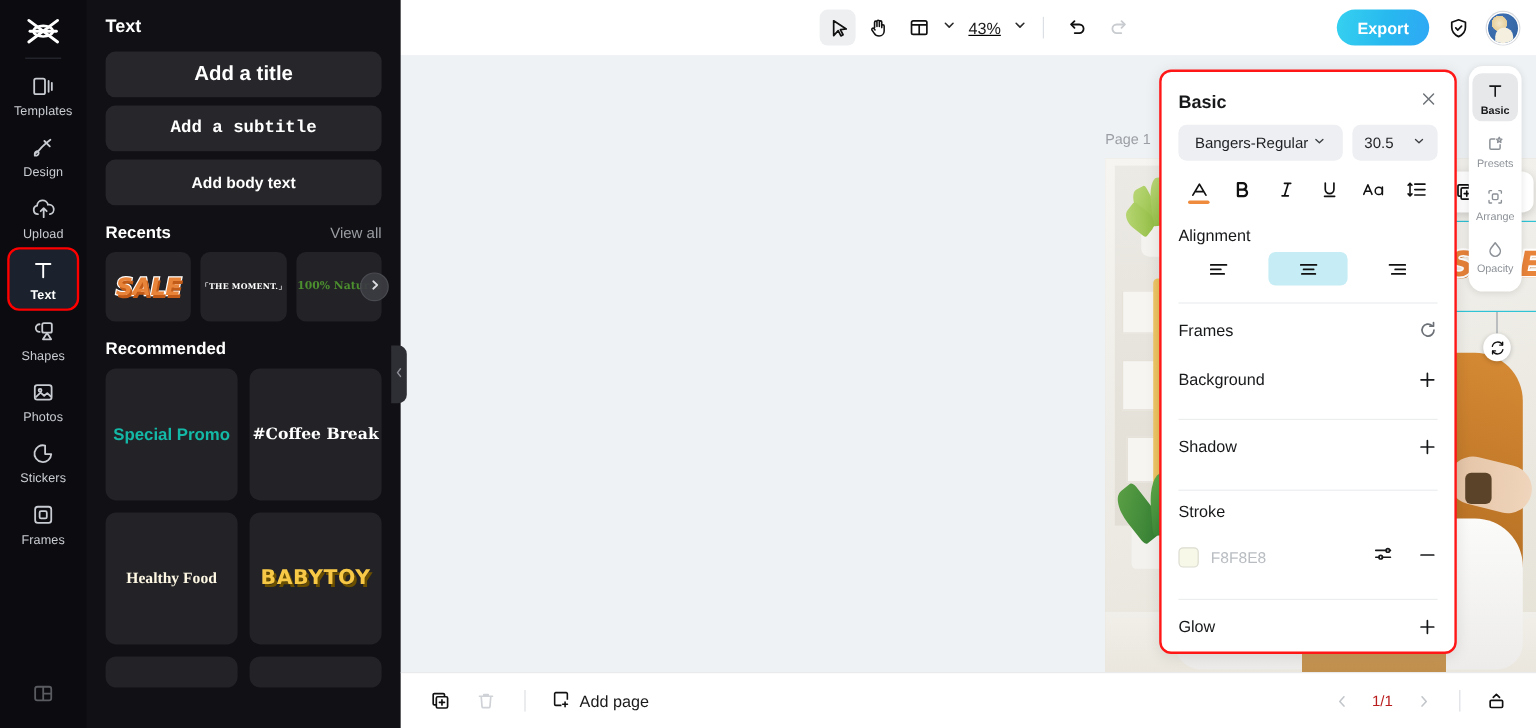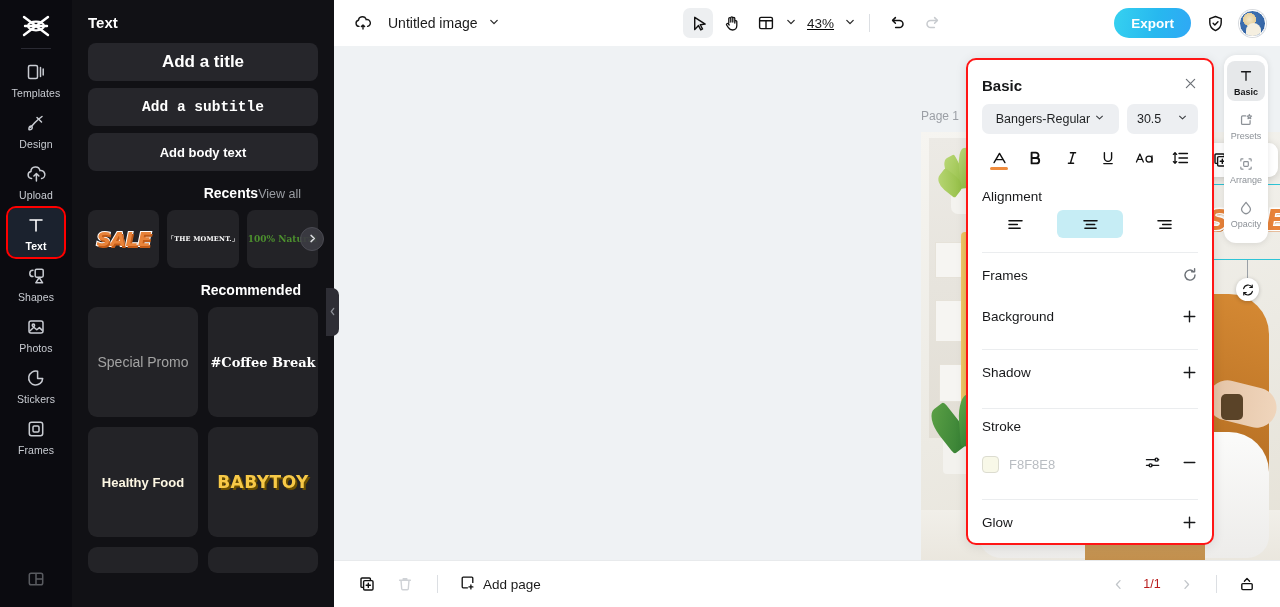--- a/index.html
+++ b/index.html
@@ -50,21 +50,21 @@
     width: 230px; height: 38px; border-radius: 8px;
     background: #26262b; color: #fff;
     display: flex; align-items: center; justify-content: center;
     margin-bottom: 7px; cursor: pointer; border: none;
     font-family: "Liberation Sans", sans-serif;
   }
   .big-btn.t1 { font-size: 17px; font-weight: 700; }
   .big-btn.t2 { font-size: 14.5px; font-weight: 700; font-family: Liberation Mono, monospace; }
   .big-btn.t3 { font-size: 13px; font-weight: 700; }
 
-  .sec-head { display:flex; align-items: baseline; justify-content: flex-end; margin: 14px 17px 9px; }
+  .sec-head { display:flex; align-items: baseline; justify-content: space-between; margin: 14px 0 9px; }
   .sec-title { color:#fff; font-size: 14px; font-weight: 700; }
   .sec-link { color:#9a9da3; font-size: 12.5px; cursor: pointer; }
 
   .recents { display: flex; gap: 8px; position: relative; }
   .rcard {
     width: 72px; height: 58px; border-radius: 8px; background: #232327;
     display:flex; align-items:center; justify-content:center; overflow:hidden;
     cursor: pointer; position: relative;
   }
   .rcard-sale {
@@ -80,23 +80,23 @@
     width: 24px; height: 24px; border-radius: 50%;
     background: rgba(60,60,66,.92); border: 1px solid #4a4a52;
     display:flex; align-items:center; justify-content:center; cursor:pointer; z-index: 3;
   }
 
   .grid2 { display:grid; grid-template-columns: 110px 110px; gap: 10px; margin-top: 9px; }
   .gcard {
     height: 110px; border-radius: 9px; background: #232327;
     display:flex; align-items:center; justify-content:center; cursor:pointer; overflow:hidden;
   }
-  .g-special { color:#a3a3a3; font-size: 14px; font-weight: 400; }
+  .g-special { color:#14b8a6; font-size: 14px; font-weight: 700; }
   .g-coffee { color:#fff; font-size: 13px; font-weight: 700; font-family: "DejaVu Serif", serif; }
-  .g-healthy { color:#fdf7e3; font-size: 13px; font-weight: 700; font-family: Liberation Sans, sans-serif; }
+  .g-healthy { color:#fdf7e3; font-size: 13px; font-weight: 700; font-family: Liberation Serif, serif; }
   .g-baby {
     color:#f7c947; font-size: 17px; font-weight: 700; font-family: "DejaVu Sans", sans-serif;
     letter-spacing: .5px; text-shadow: 2px 2px 0 #6b4f00;
   }
   .gcard.partial { height: 26px; }
 
   .collapse-handle {
     position: absolute; left: 326px; top: 288px;
     width: 13px; height: 48px;
     background: #2e2e35; border-radius: 0 7px 7px 0;
@@ -440,34 +440,20 @@
     <span>
       <svg width="7" height="11" viewBox="0 0 8 12" fill="none" stroke="#8c8f96" stroke-width="1.4">
         <path d="M5.4 2.4L2.6 6l2.8 3.6" stroke-linecap="round" stroke-linejoin="round"></path>
       </svg>
     </span>
   </div>
 
   <div class="main">
 
     <div class="topbar">
-      <div class="tb-left">
-        <span class="icon-btn">
-          <svg width="20" height="20" viewBox="0 0 20 20" fill="none" stroke="#1a1a1a" stroke-width="1.4">
-            <path d="M6 13.4a3.1 3.1 0 01-.6-6.1 4 4 0 017.8-.7 2.95 2.95 0 011.4 6.8" stroke-linecap="round"></path>
-            <path d="M10 16v-4M8.4 13.5L10 11.9l1.6 1.6" stroke-linecap="round" stroke-linejoin="round"></path>
-          </svg>
-        </span>
-        <span class="doc-name">Untitled image</span>
-        <span>
-          <svg width="12" height="12" viewBox="0 0 12 12" fill="none" stroke="#2a2a2a" stroke-width="1.3">
-            <path d="M2.8 4.4L6 7.6l3.2-3.2" stroke-linecap="round" stroke-linejoin="round"></path>
-          </svg>
-        </span>
-      </div>
 
       <div class="tb-center">
         <span class="icon-btn sel">
           <svg width="17" height="17" viewBox="0 0 18 18" fill="none" stroke="#111" stroke-width="1.5">
             <path d="M5 2.5v13l4-4.3 2.4 4.6 1.9-1-2.4-4.5 5.2-.6z" stroke-linejoin="round"></path>
           </svg>
         </span>
         <span class="icon-btn">
           <svg width="18" height="18" viewBox="0 0 18 18" fill="none" stroke="#111" stroke-width="1.3">
             <path d="M5.8 9V4.6a1 1 0 012 0V8m0-.4V3.8a1 1 0 012 0V8m0-.2V4.4a1 1 0 012 0V9m0-1.4a1 1 0 012 0v4.2c0 2.4-1.8 4.2-4.2 4.2-2 0-3.3-.9-4.2-2.4L3.6 11a1.05 1.05 0 011.7-1.2l.9 1.2" stroke-linecap="round" stroke-linejoin="round"></path>

